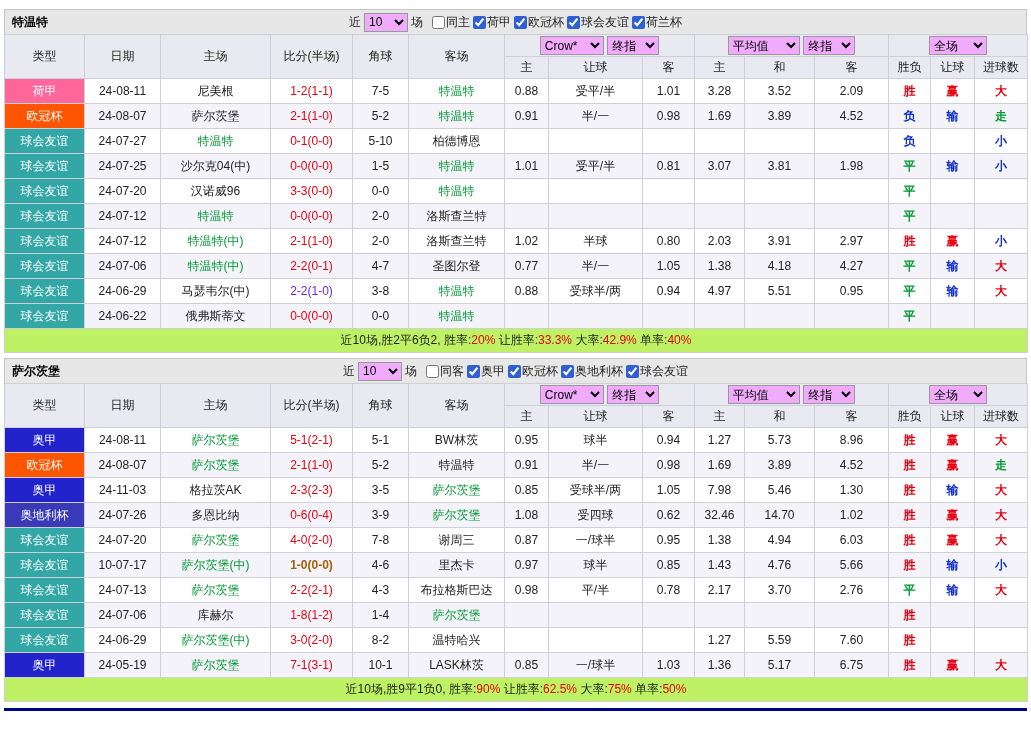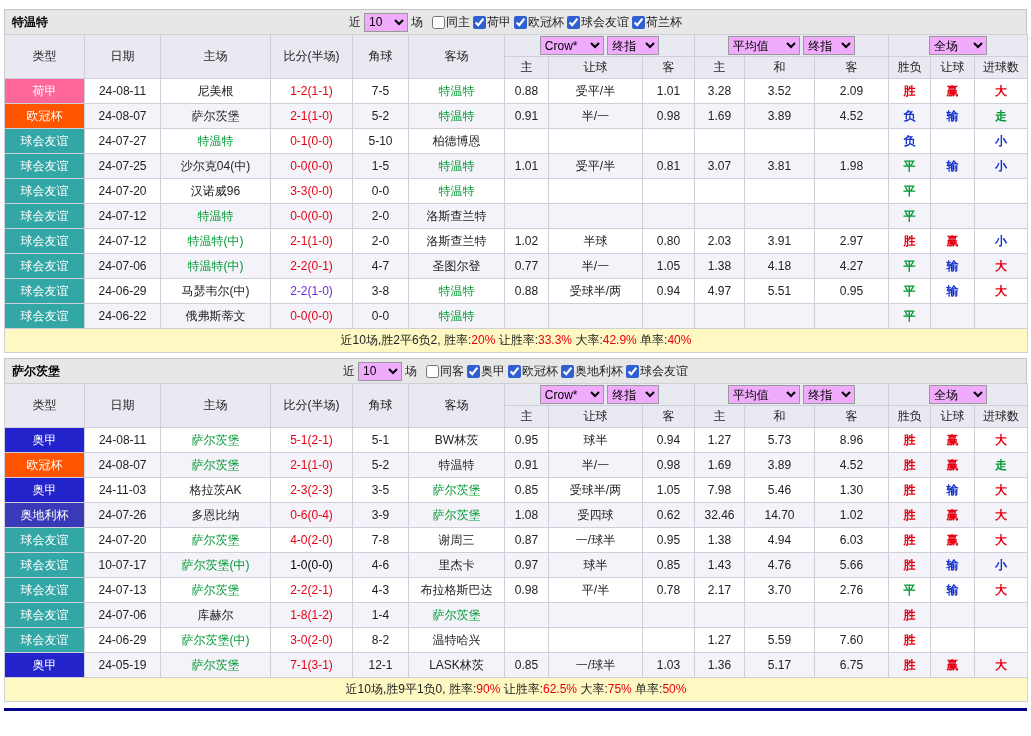--- a/index.html
+++ b/index.html
@@ -18,21 +18,21 @@
   .cb input{width:13px;height:13px;accent-color:#2f5fd0;margin:0 1px 0 0}
   .cb.gap{margin-left:6px}
   select{font-size:12px;height:19px;border:1px solid #999;background:#f0abfc;font-family:inherit}
   .w44{width:44px}.w52{width:52px}.w58{width:58px}.w64{width:64px}.w72{width:72px}
   table{border-collapse:collapse;width:100%;table-layout:fixed}
   th,td{border:1px solid #cfcfda;text-align:center;white-space:nowrap;overflow:hidden;padding:0 2px}
   thead th{background:#e9e9f2;font-weight:normal;height:22px;color:#222}
   tbody td{height:25px;background:#fff}
   tbody tr:nth-child(even) td{background:#f3f3f9}
   .type-cell{color:#fff}
-  tfoot td{height:24px;background:#fef9c3}
+  tfoot td{height:24px;background:#bef264}
   .bottom-bar{height:3px;background:#00008b;margin-top:6px}
 </style>
 </head>
 <body>
 
 <div class="page">
 
 
   <div class="section">
     <div class="filter-row">
@@ -451,21 +451,21 @@
             <td>4.94</td>
             <td>6.03</td>
             <td style="color: rgb(230, 0, 18); font-weight: bold;">胜</td>
             <td style="color: rgb(230, 0, 18); font-weight: bold;">赢</td>
             <td style="color: rgb(230, 0, 18); font-weight: bold;">大</td>
           </tr>
           <tr>
             <td class="type-cell" style="background: rgb(51, 166, 166);">球会友谊</td>
             <td>10-07-17</td>
             <td style="color: rgb(0, 153, 51);">萨尔茨堡(中)</td>
-            <td style="color: #000000;">1-0(0-0)</td>
+            <td style="color: #a16207; font-weight: bold;">1-0(0-0)</td>
             <td>4-6</td>
             <td>里杰卡</td>
             <td>0.97</td>
             <td>球半</td>
             <td>0.85</td>
             <td>1.43</td>
             <td>4.76</td>
             <td>5.66</td>
             <td style="color: rgb(230, 0, 18); font-weight: bold;">胜</td>
             <td style="color: rgb(20, 48, 205); font-weight: bold;">输</td>
@@ -520,21 +520,21 @@
             <td>7.60</td>
             <td style="color: rgb(230, 0, 18); font-weight: bold;">胜</td>
             <td style="font-weight: bold;"></td>
             <td style="font-weight: bold;"></td>
           </tr>
           <tr>
             <td class="type-cell" style="background: rgb(35, 35, 204);">奥甲</td>
             <td>24-05-19</td>
             <td style="color: rgb(0, 153, 51);">萨尔茨堡</td>
             <td style="color: rgb(230, 0, 18);">7-1(3-1)</td>
-            <td>12-1</td>
+            <td>10-1</td>
             <td>LASK林茨</td>
             <td>0.85</td>
             <td>一/球半</td>
             <td>1.03</td>
             <td>1.36</td>
             <td>5.17</td>
             <td>6.75</td>
             <td style="color: rgb(230, 0, 18); font-weight: bold;">胜</td>
             <td style="color: rgb(230, 0, 18); font-weight: bold;">赢</td>
             <td style="color: rgb(230, 0, 18); font-weight: bold;">大</td>

